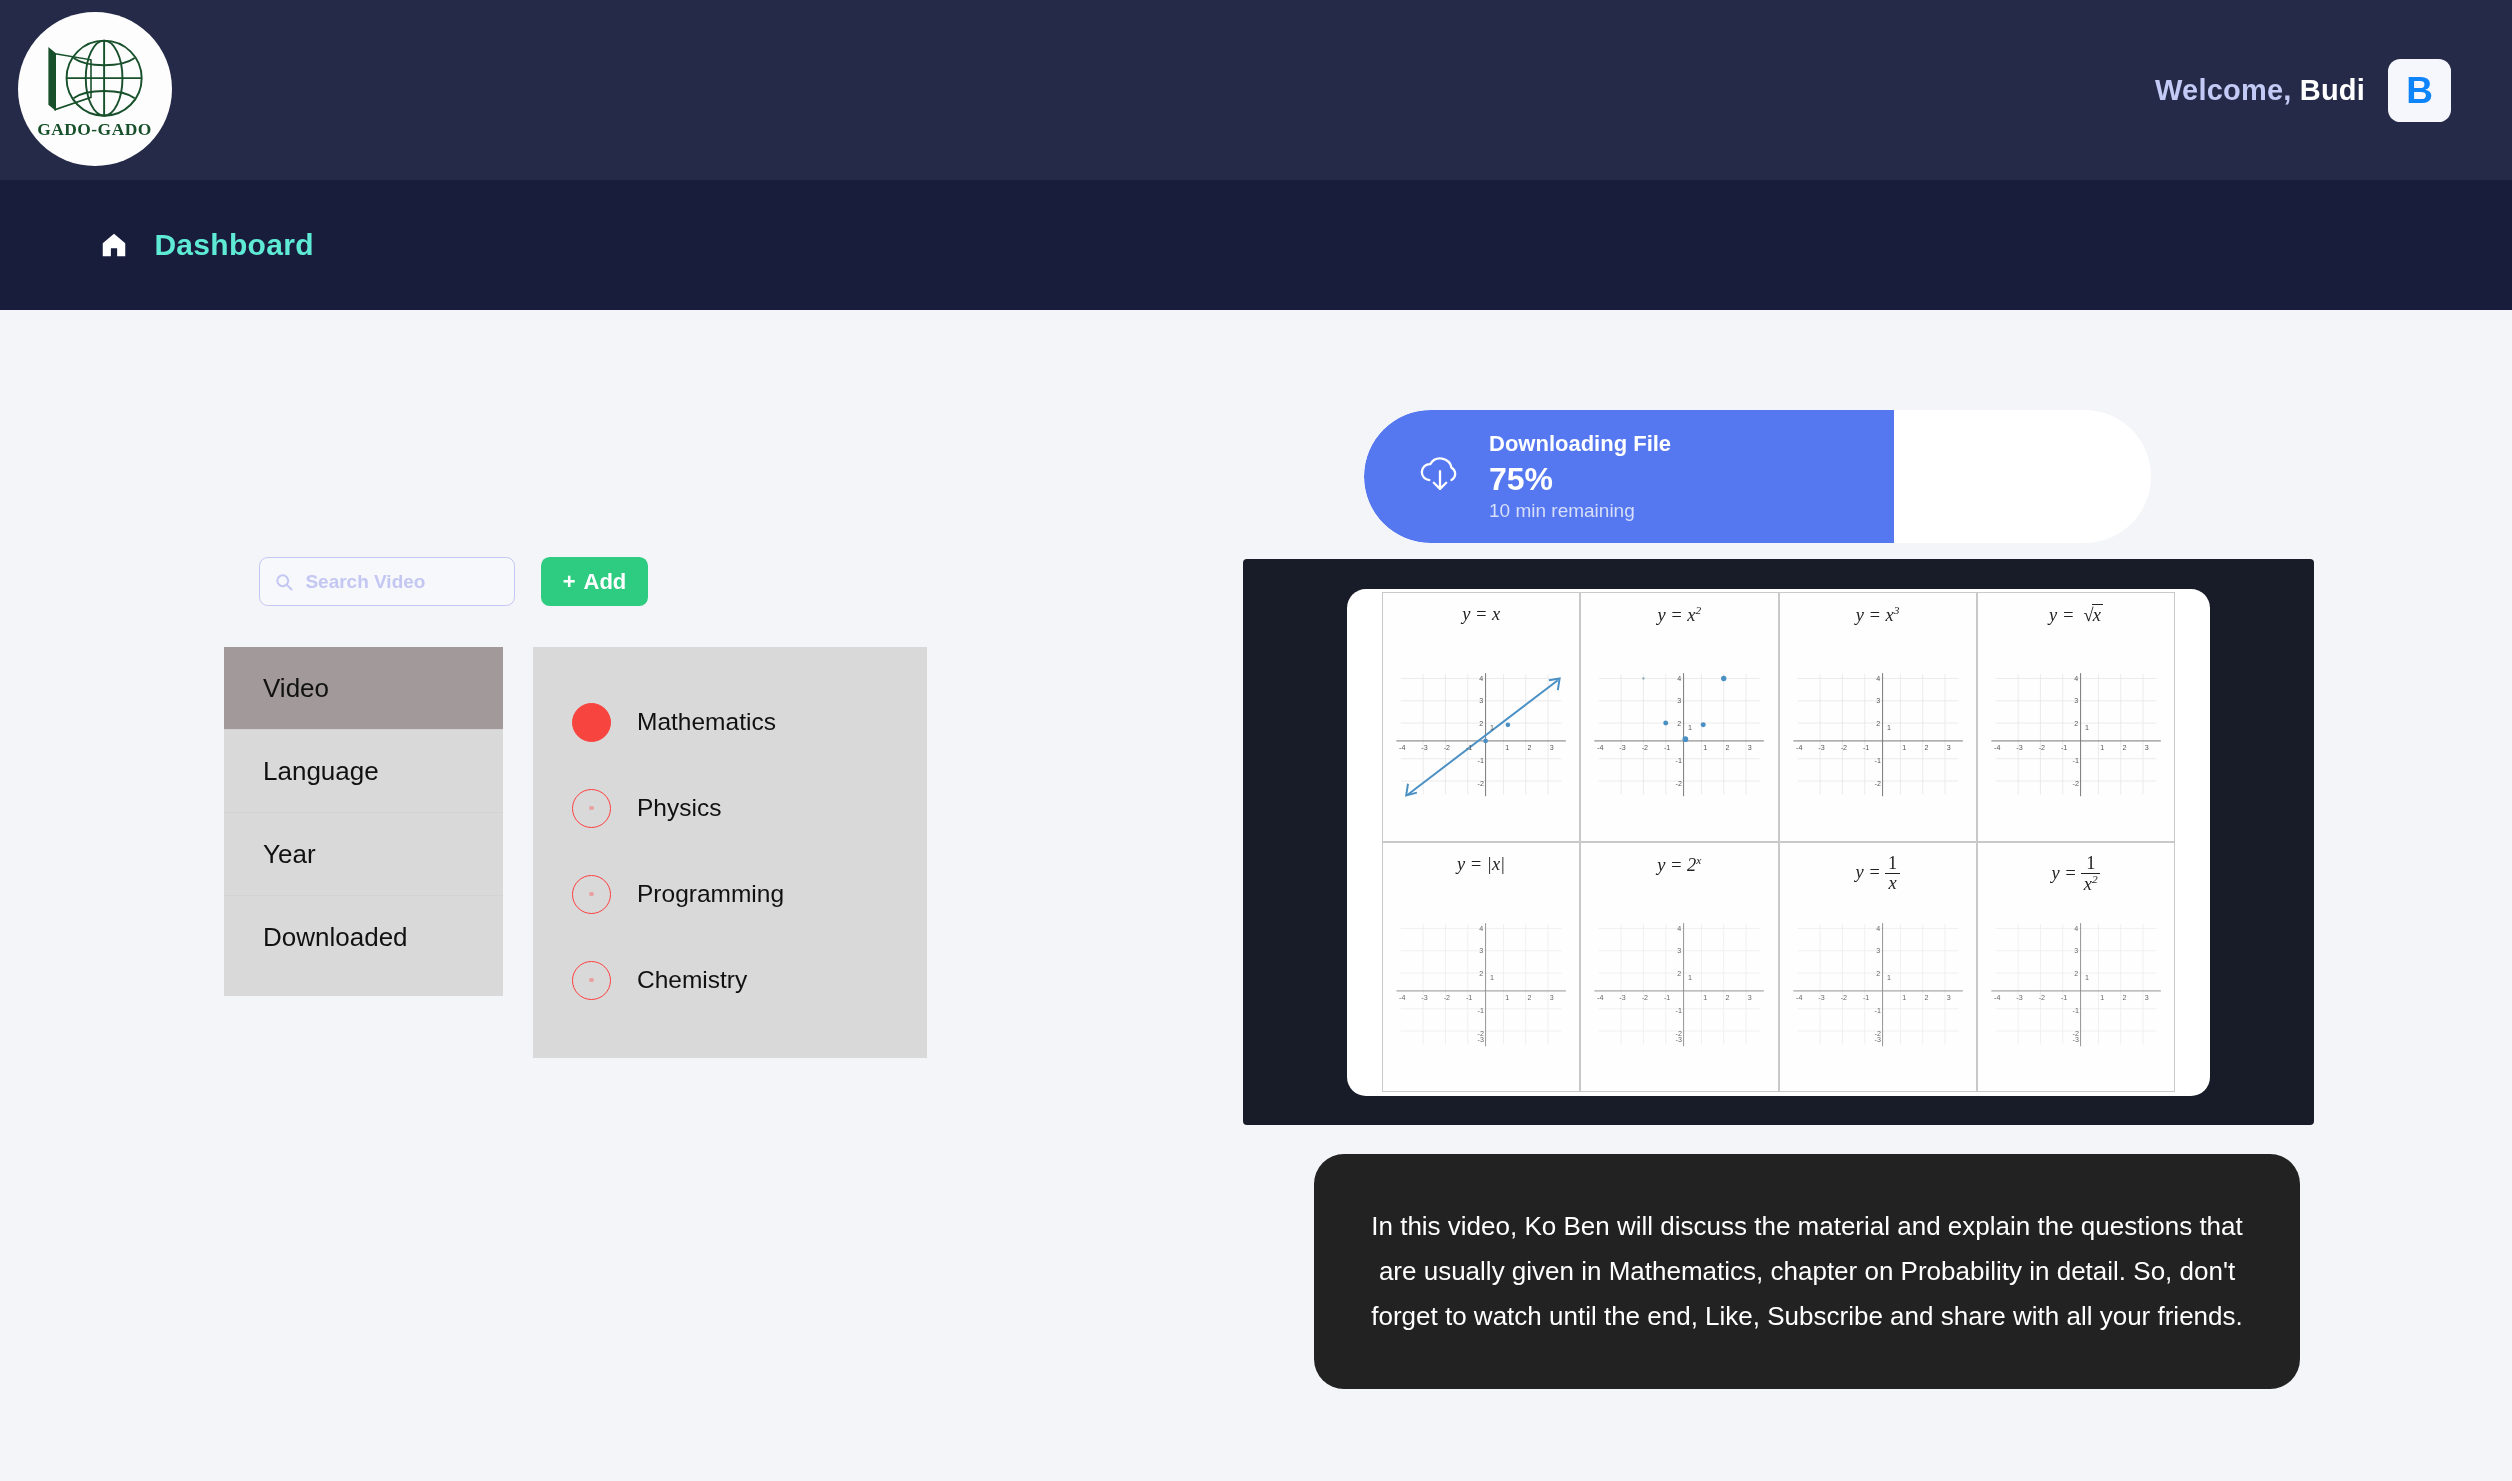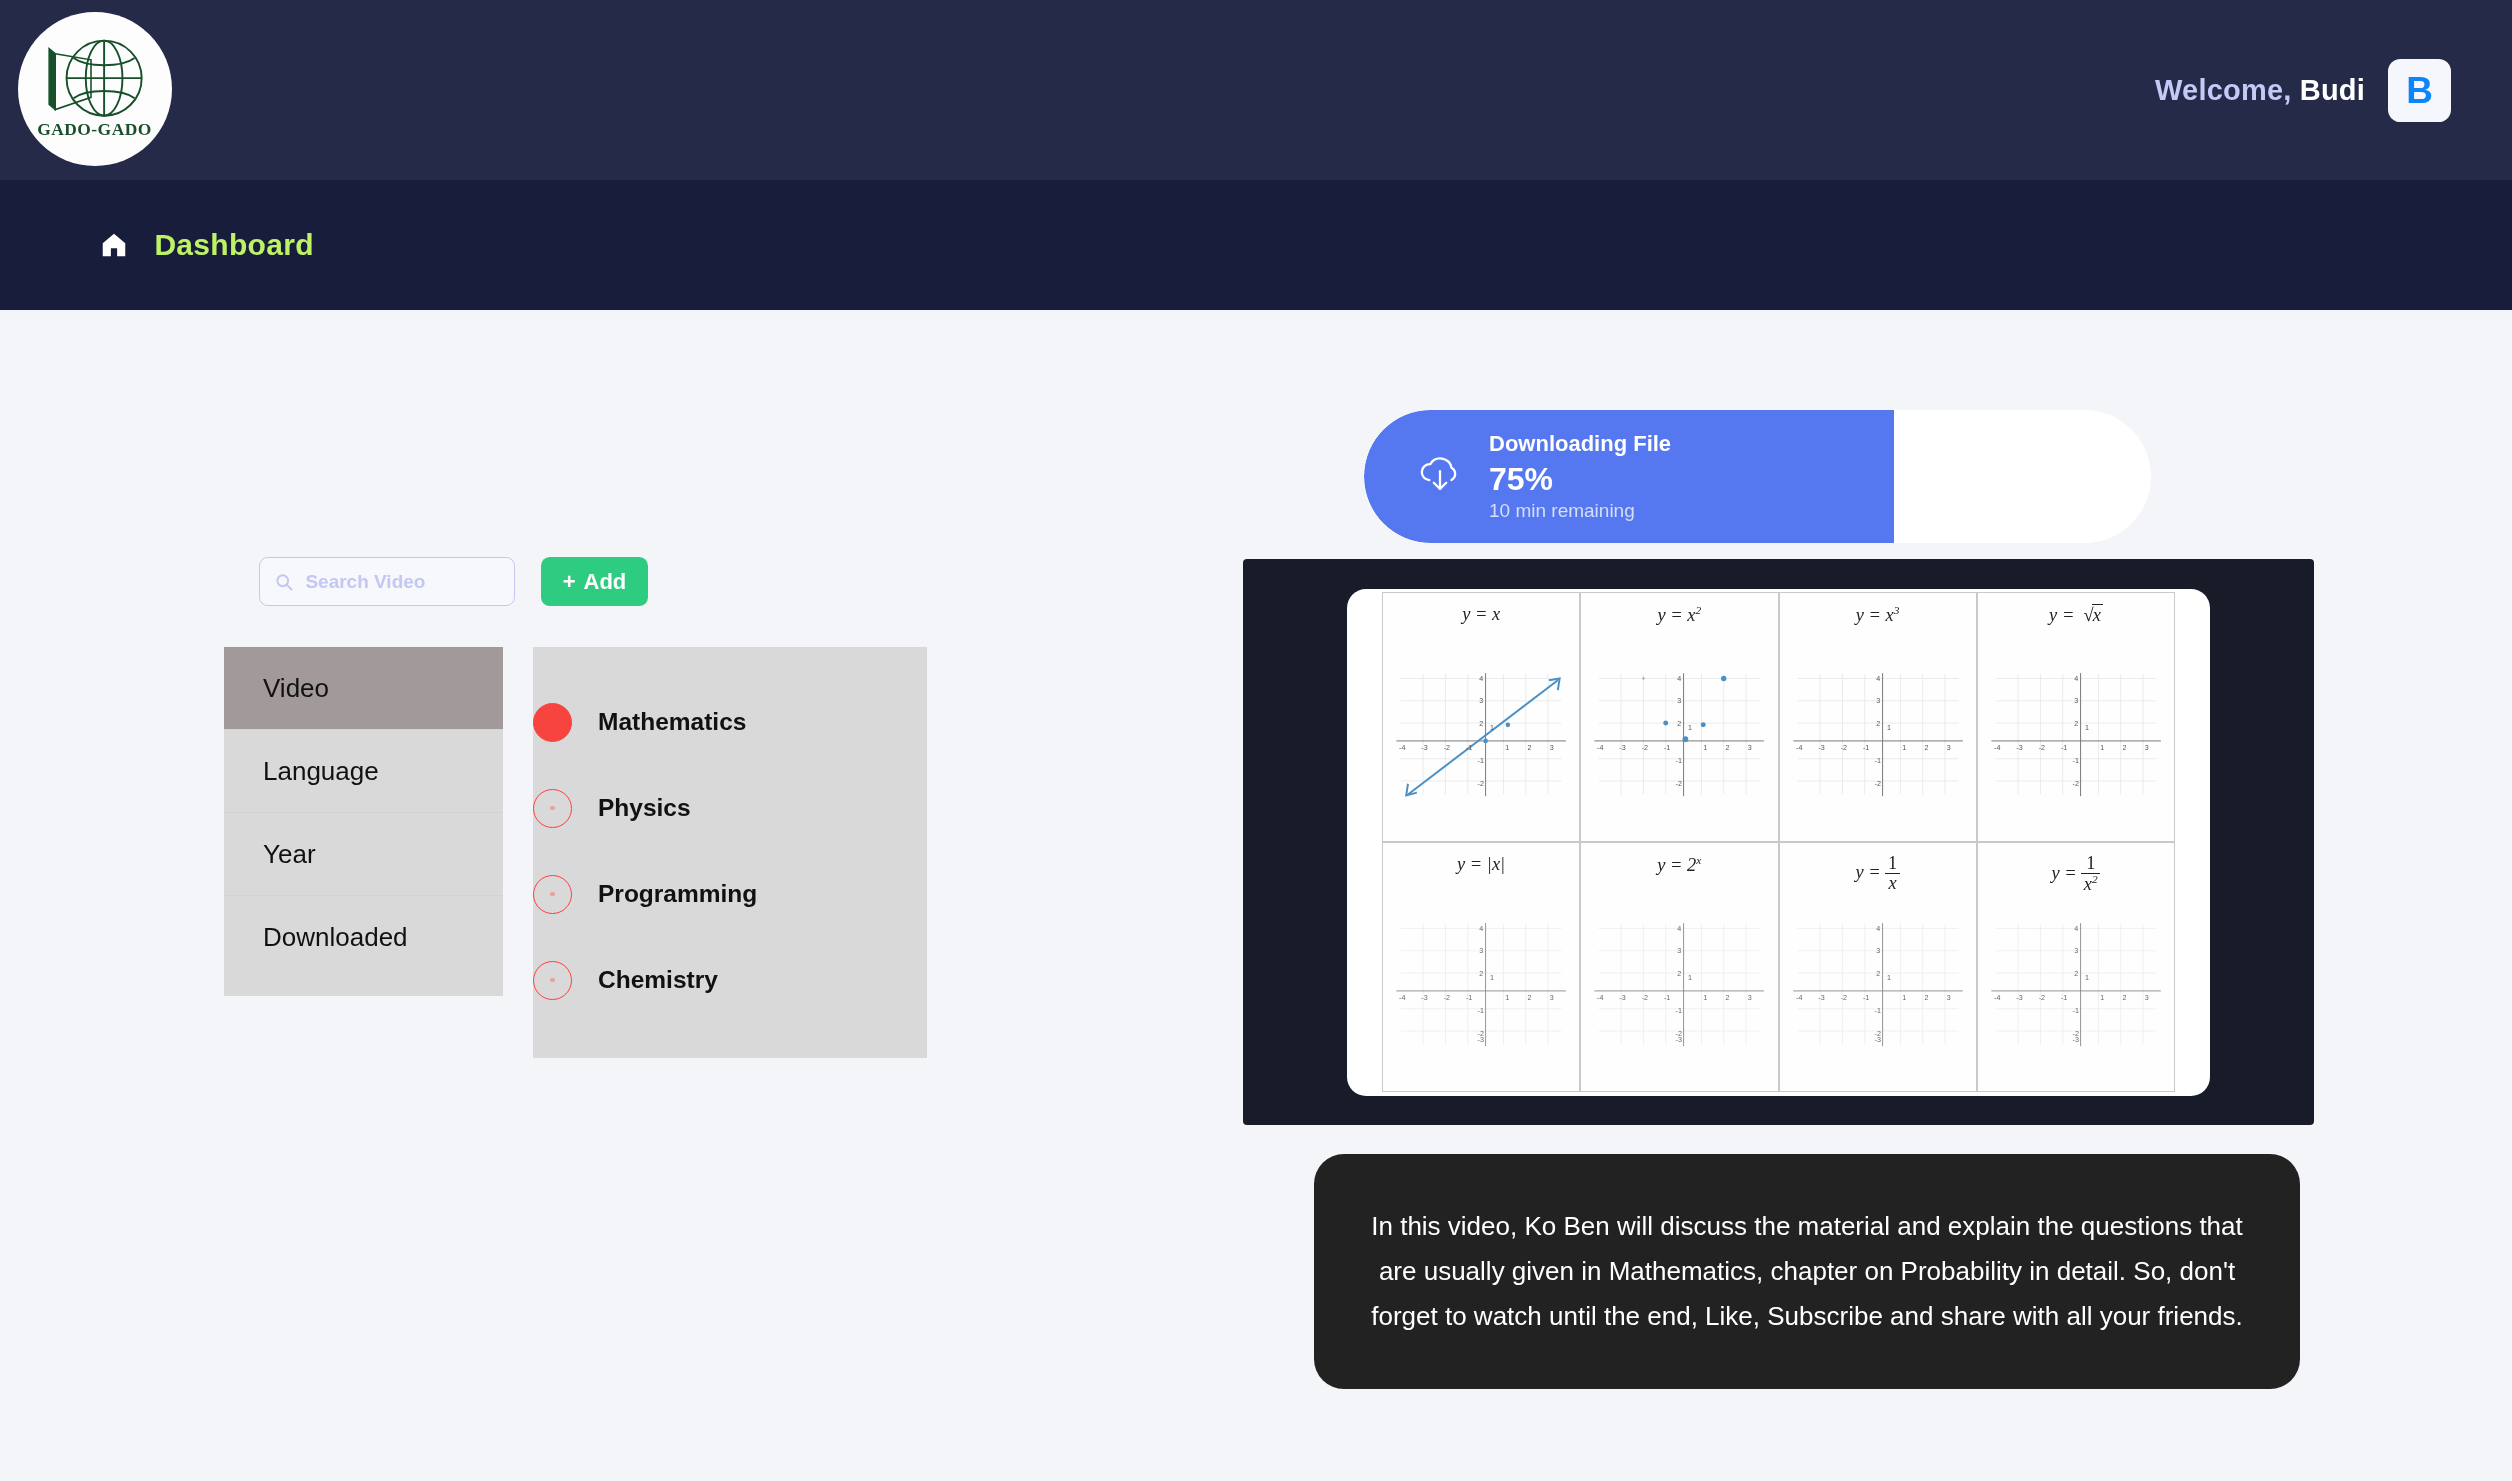--- a/index.html
+++ b/index.html
@@ -42,21 +42,21 @@
   }
 
   
   .dashbar {
     position: absolute; left: 0; top: 180px; width: 2512px; height: 130px;
     background: #181d3c;
     display: flex; align-items: center;
   }
   .home-icon { margin-left: 99px; display: block; }
   .dash-title {
-    margin-left: 25.4px; color: #bef264;
+    margin-left: 25.4px; color: #5eead4;
     font-size: 30px; font-weight: bold; letter-spacing: 0.3px;
   }
 
   
   .search-box {
     position: absolute; left: 259px; top: 557px;
     width: 256px; height: 49px;
     border: 1.8px solid #c3c7f2; border-radius: 8.8px;
     background: #f7f8fc;
     display: flex; align-items: center; padding-left: 14px; gap: 11.4px;
@@ -93,21 +93,21 @@
   .tab:last-child { border-bottom: 0; }
 
   
   .subjects {
     position: absolute; left: 533px; top: 647px;
     width: 394px; background: #d9d9d9;
     padding: 32px 0 35px 0;
   }
   .subject {
     height: 86px; display: flex; align-items: center;
-    gap: 26px; cursor: pointer; font-weight: bold;
+    padding-left: 39px; gap: 26px; cursor: pointer;
   }
   .radio {
     width: 39px; height: 39px; border-radius: 50%;
     border: 1.8px solid #ff4040; flex: 0 0 auto;
     display: flex; align-items: center; justify-content: center;
   }
   .radio .dot {
     width: 4.4px; height: 4.4px; border-radius: 50%; background: #e8a0a0;
   }
   .radio.selected { background: #f8443f; border-color: #f8443f; }

